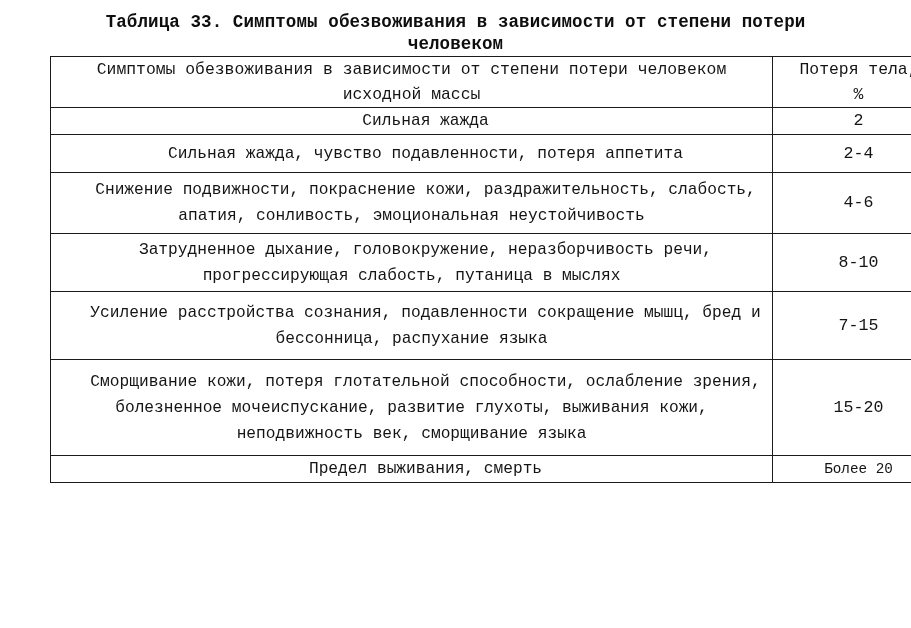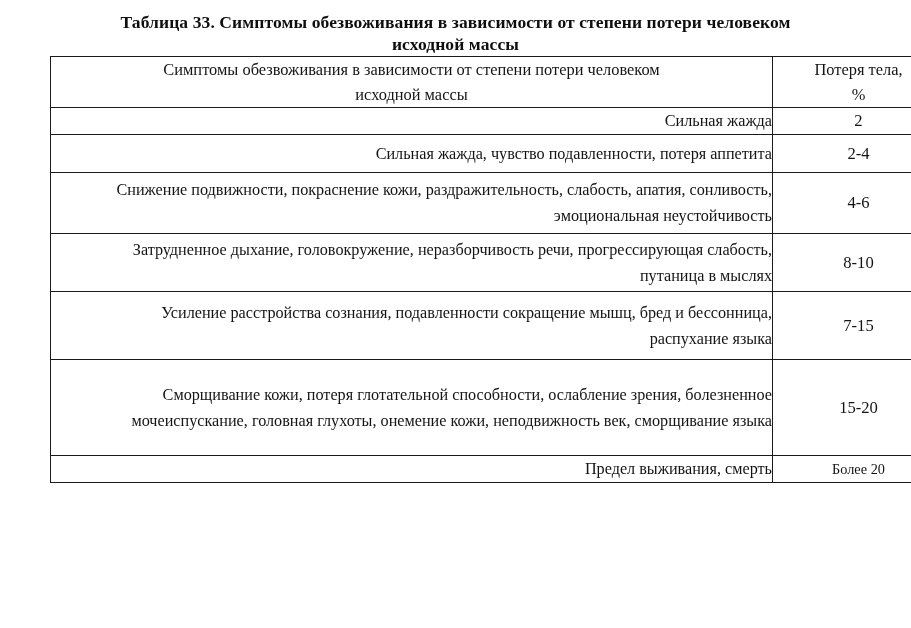--- a/index.html
+++ b/index.html
@@ -14,20 +14,21 @@
     font-family: "Liberation Serif", "DejaVu Serif", serif;
     color: #111111;
     overflow: hidden;
   }
 
   .page {
     position: relative;
     width: 911px;
     height: 628px;
     box-sizing: border-box;
+    font-family: Liberation Mono, monospace;
   }
 
   
   .table-caption {
     width: 790px;
     margin: 0 auto;
     padding-top: 11px;
     text-align: center;
     font-weight: bold;
     font-size: 17.5px;
@@ -80,21 +81,21 @@
   .hdr-value {
     font-weight: normal;
     text-align: center;
     padding: 7px 6px 8px 6px;
     line-height: 25px;
     font-size: 16.4px;
   }
 
   
   .cell-symptom {
-    text-align: right;
+    text-align: center;
     padding: 7px 14px 7px 18px;
     line-height: 26px;
     text-indent: 28px;
     font-size: 16.2px;
   }
 
   .cell-value {
     text-align: center;
     padding: 6px 4px;
     font-size: 16.6px;
@@ -169,21 +170,21 @@
           <td class="cell-symptom">Затрудненное дыхание, головокружение, неразборчивость речи, прогрессирующая слабость, путаница в мыслях</td>
           <td class="cell-value">8-10</td>
         </tr>
 
         <tr class="r-6">
           <td class="cell-symptom">Усиление расстройства сознания, подавленности сокращение мышц, бред и бессонница, распухание языка</td>
           <td class="cell-value">7-15</td>
         </tr>
 
         <tr class="r-7">
-          <td class="cell-symptom">Сморщивание кожи, потеря глотательной способности, ослабление зрения, болезненное мочеиспускание, головная глухоты, онемение кожи, неподвижность век, сморщивание языка</td>
+          <td class="cell-symptom">Сморщивание кожи, потеря глотательной способности, ослабление зрения, болезненное мочеиспускание, развитие глухоты, выживания кожи, неподвижность век, сморщивание языка</td>
           <td class="cell-value">15-20</td>
         </tr>
 
         <tr class="r-8">
           <td class="cell-symptom">Предел выживания, смерть</td>
           <td class="cell-value small">Более 20</td>
         </tr>
 
       </tbody>
     </table>

